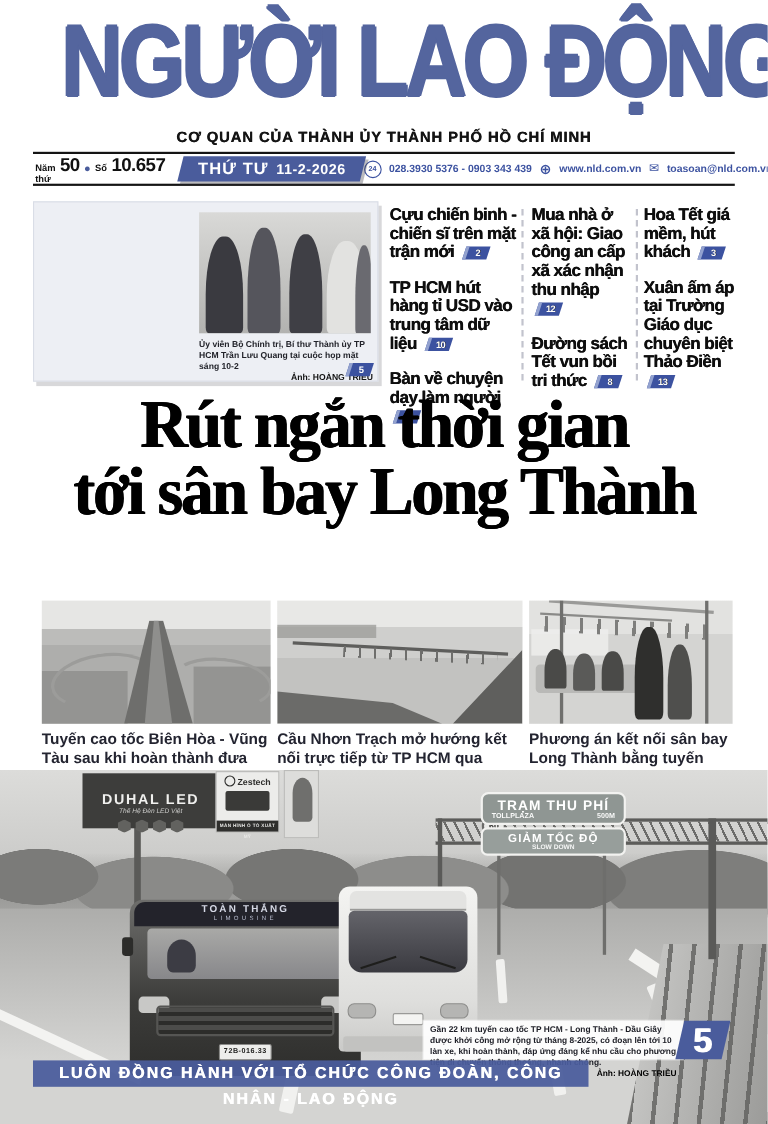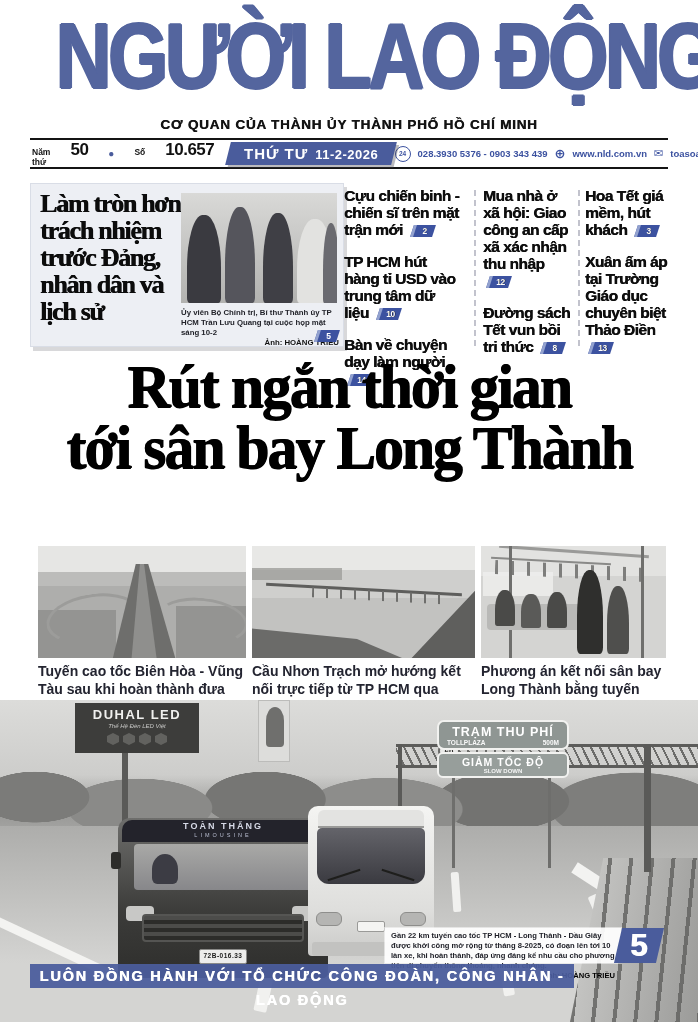--- a/index.html
+++ b/index.html
@@ -12,21 +12,21 @@
     transform:scaleX(0.84);transform-origin:center;white-space:nowrap;
     text-shadow:1.5px 0 0 #54659e,-1.5px 0 0 #54659e,0 1.2px 0 #54659e,0 -1.2px 0 #54659e;}
   .tagline{position:absolute;top:117px;left:0;width:698px;text-align:center;
     font-weight:bold;font-size:13.5px;letter-spacing:0.8px;color:#141414;
     text-shadow:0.4px 0 0 #141414;}
 
   
   .infobar{position:absolute;top:138px;left:30px;width:638px;height:27px;
     border-top:2px solid #141414;border-bottom:2px solid #141414;
     display:flex;align-items:center;}
-  .ib-left{display:flex;align-items:baseline;gap:20px;padding-left:2px;}
+  .ib-left{display:flex;align-items:baseline;gap:4px;padding-left:2px;}
   .ib-small{font-size:8.5px;font-weight:bold;}
   .ib-big{font-size:17px;font-weight:bold;letter-spacing:-0.5px;}
   .ib-dot{color:#4a5c9c;font-size:10px;line-height:1;align-self:center;}
   .datebox{margin-left:14px;background:#4a5c9c;transform:skewX(-14deg);
     padding:3px 16px;box-shadow:3px 3px 0 rgba(60,60,70,0.35);}
   .datebox-in{transform:skewX(14deg);color:#fff;white-space:nowrap;display:flex;gap:7px;align-items:baseline;}
   .day{font-weight:bold;font-size:15px;letter-spacing:1px;}
   .date{font-size:13px;font-weight:bold;letter-spacing:0.5px;}
   .ib-right{margin-left:auto;display:flex;align-items:center;gap:7px;color:#3c52a0;
     font-size:9.5px;font-weight:bold;white-space:nowrap;}
@@ -50,21 +50,21 @@
     font-size:7.8px;line-height:1.3;color:#22232a;font-weight:bold;}
   .lead-credit{display:block;text-align:right;font-weight:bold;color:#111;}
   .pbadge{display:inline-block;background:#3c52a0;color:#fff;text-align:center;
     font-size:8.5px;font-weight:bold;width:19px;height:12px;line-height:12px;
     transform:skewX(-18deg);border-left:3px solid #93a2cf;margin-left:5px;vertical-align:1px;}
   .pbadge i{display:block;font-style:normal;transform:skewX(18deg);}
   .lead-badge{position:absolute;right:5px;bottom:4px;}
 
   
   .hcol{position:absolute;top:187px;display:flex;flex-direction:column;gap:15px;}
-  .hcol1{left:344px;width:118px;}
+  .hcol1{left:354px;width:118px;}
   .hcol2{left:483px;width:90px;}
   .hcol3{left:585px;width:86px;}
   .hitem{font-weight:bold;font-size:15.5px;line-height:1.1;letter-spacing:-0.5px;color:#0e0e0e;
     text-shadow:0.4px 0 0 #0e0e0e;}
   .vsep{position:absolute;top:190px;height:156px;border-left:2px dashed #c2c3cd;}
   .vsep1{left:474px;} .vsep2{left:578px;}
 
   
   .mainhead{position:absolute;top:356px;left:0;width:698px;text-align:center;
     font-family:"Liberation Serif","DejaVu Serif",serif;font-weight:bold;color:#000;
@@ -151,21 +151,21 @@
 
   .tollsign{position:absolute;left:437px;top:20px;width:132px;color:#fff;text-align:center;}
   .toll-top{background:#8f9693;border:2px solid #f2f2f0;border-radius:7px;padding:3px 4px 2px;}
   .toll-l1{font-size:12.5px;font-weight:bold;letter-spacing:1px;text-shadow:0.5px 0 0 #fff0;}
   .toll-l2{display:flex;justify-content:space-between;font-size:6.5px;font-weight:bold;opacity:.95;padding:0 4px;}
   .toll-bot{margin-top:2px;background:#979e9b;border:2px solid #f2f2f0;border-radius:6px;padding:2px 4px 2px;}
   .toll-l3{font-size:10.5px;font-weight:bold;letter-spacing:1px;}
   .toll-l4{font-size:6px;font-weight:bold;opacity:.9;}
 
   .bb1{position:absolute;left:75px;top:3px;width:124px;height:50px;background:#3d3d3b;
-    color:#ebebE9;text-align:center;padding-top:4px;box-sizing:border-box;}
+    color:#ebebE9;text-align:center;padding-top:16px;box-sizing:border-box;}
   .bb1-t{font-size:13px;font-weight:bold;letter-spacing:1.5px;color:#f0f0ee;}
   .bb1-s{font-size:6px;font-style:italic;color:#c9c9c7;margin-top:1px;}
   .hexrow{display:flex;justify-content:center;gap:4px;margin-top:4px;}
   .hex{width:12px;height:12px;background:#62625f;
     clip-path:polygon(50% 0,100% 25%,100% 75%,50% 100%,0 75%,0 25%);}
   .bb2{position:absolute;left:196px;top:1px;width:58px;height:56px;background:#ececea;
     border:1px solid #b9b9b7;box-sizing:border-box;text-align:center;}
   .bb2-t{font-size:8px;font-weight:bold;color:#2e2e2c;margin-top:3px;}
   .zlogo{display:inline-block;width:8px;height:8px;border-radius:50%;border:1.4px solid #2e2e2c;vertical-align:-1px;margin-right:2px;}
   .bb2-screen{margin:3px auto 0;width:40px;height:18px;background:#3a3a38;border-radius:2px;}
@@ -207,21 +207,21 @@
 
   .heroCap{position:absolute;left:385px;top:228px;width:224px;height:29px;
     background:rgba(255,255,255,0.93);padding:3px 6px;font-size:7.6px;line-height:1.32;
     color:#1b1c24;font-weight:bold;box-shadow:0 0 0 1px rgba(255,255,255,.5);}
   .heroCap .cap-credit{font-weight:bold;color:#000;}
   .heroPage{position:absolute;left:618px;top:228px;width:42px;height:35px;background:#4a5c9c;
     transform:skewX(-13deg);display:flex;align-items:center;justify-content:center;}
   .heroPage i{font-style:normal;transform:skewX(13deg);color:#fff;font-size:31px;font-weight:bold;
     text-shadow:1px 0 0 #fff;}
 
-  .slogan{position:absolute;left:30px;top:264px;width:544px;height:24px;
+  .slogan{position:absolute;left:30px;top:264px;width:505px;height:24px;
     background:rgba(74,92,156,0.94);color:#fff;font-weight:bold;font-size:14.5px;
     letter-spacing:1.8px;text-align:center;line-height:24px;
     text-shadow:0.5px 0 0 #fff;}
 </style>
 </head>
 <body>
 
 <div class="page">
 
   <div class="masthead-title">NGƯỜI LAO ĐỘNG</div>
@@ -245,21 +245,20 @@
       <span class="icon-phone24">24</span>
       <span>028.3930 5376 - 0903 343 439</span>
       <span class="icon-globe">⊕</span>
       <span>www.nld.com.vn</span>
       <span class="icon-mail">✉</span>
       <span>toasoan@nld.com.vn</span>
     </div>
   </div>
 
   <div class="lead">
-    <div class="lead-title">Làm tròn hơn trách nhiệm trước Đảng, nhân dân và lịch sử</div>
     <div class="lead-photo">
       <div class="person" style="left:6px;top:22px;width:34px;height:88px;background:#3a3a40;"></div>
       <div class="person" style="left:44px;top:14px;width:30px;height:96px;background:#55555c;"></div>
       <div class="person" style="left:82px;top:20px;width:30px;height:90px;background:#3f3f45;"></div>
       <div class="person" style="left:116px;top:26px;width:36px;height:84px;background:#e2e2e0;"></div>
       <div class="person" style="left:142px;top:30px;width:16px;height:80px;background:#6a6a70;"></div>
     </div>
     <div class="lead-cap">
       <span>Ủy viên Bộ Chính trị, Bí thư Thành ủy TP HCM Trần Lưu Quang tại cuộc họp mặt sáng 10-2</span>
       <span class="lead-credit">Ảnh: HOÀNG TRIỀU</span>
@@ -368,20 +367,25 @@
     <div class="bb1">
       <div class="bb1-t">DUHAL LED</div>
       <div class="bb1-s">Thế Hệ Đèn LED Việt</div>
       <div class="hexrow">
         <div class="hex"></div>
         <div class="hex"></div>
         <div class="hex"></div>
         <div class="hex"></div>
       </div>
     </div>
+    <div class="bb2">
+      <div class="bb2-t"><span class="zlogo"></span><span>Zestech</span></div>
+      <div class="bb2-screen"></div>
+      <div class="bb2-strip">MÀN HÌNH Ô TÔ XUẤT MỸ</div>
+    </div>
     <div class="bb3">
       <div class="bb3-fig"></div>
     </div>
 
     <div class="truss"></div>
     <div class="pole" style="left:644px;top:44px;width:7px;height:128px;"></div>
     <div class="pole" style="left:398px;top:44px;width:4px;height:90px;"></div>
     <div class="pole" style="left:452px;top:58px;width:3px;height:110px;background:#6e6e6c;"></div>
     <div class="pole" style="left:548px;top:58px;width:3px;height:110px;background:#6e6e6c;"></div>
     <div class="speedsign">

